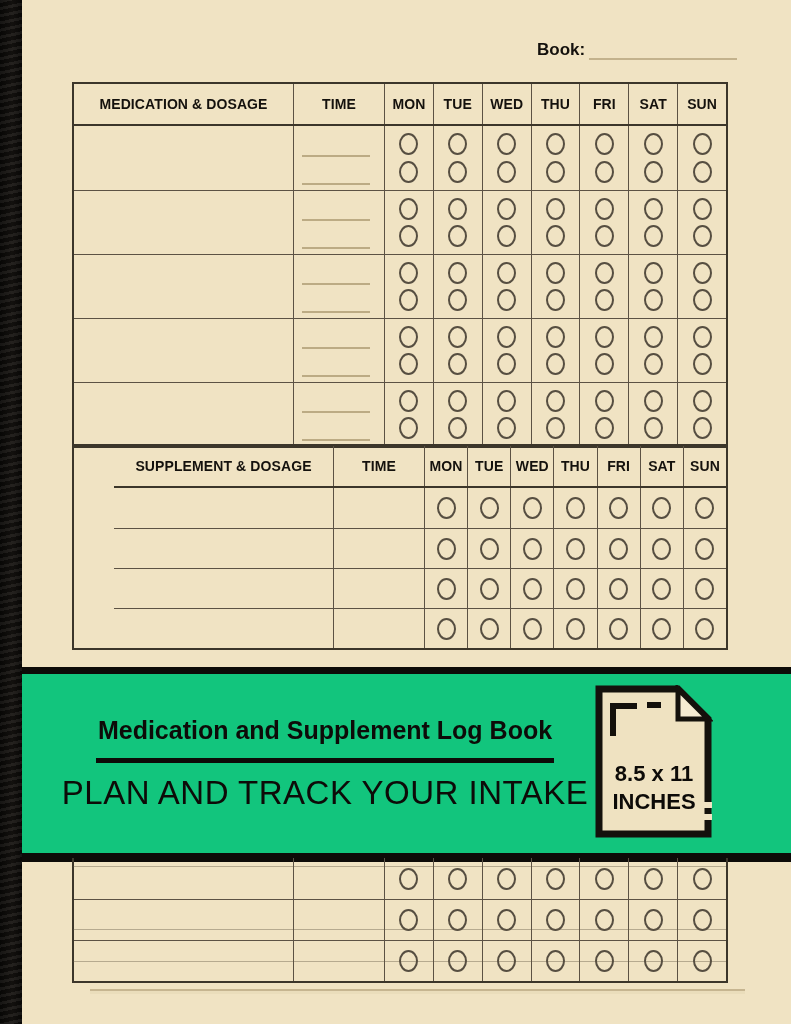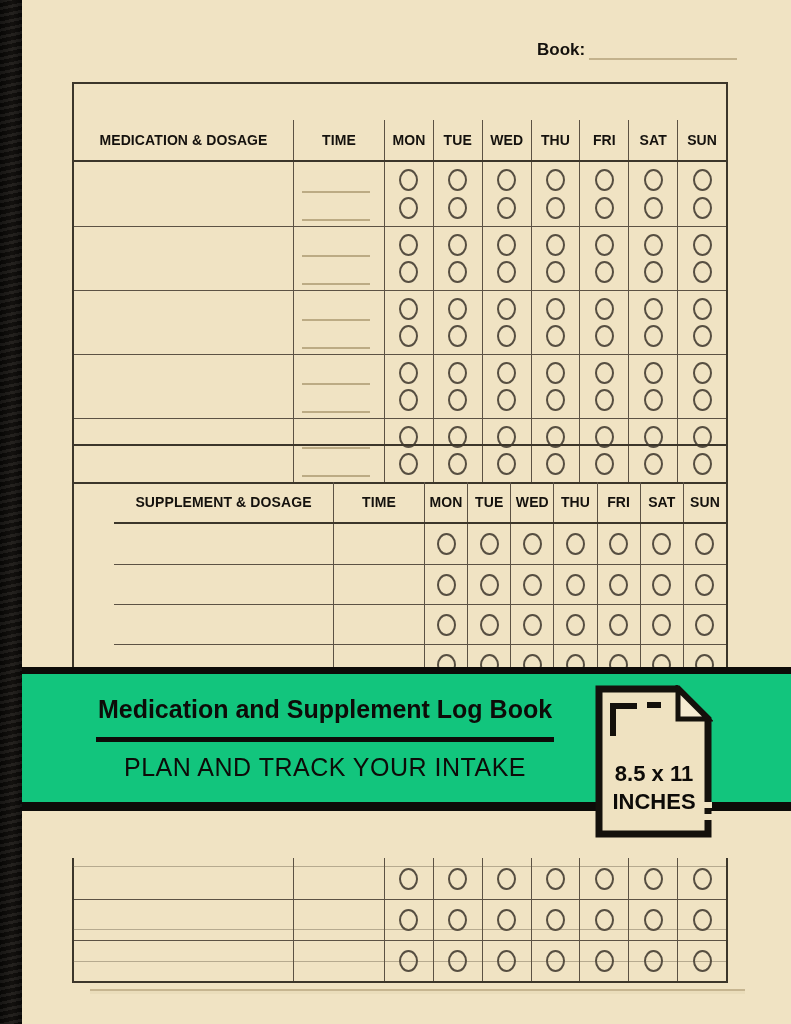--- a/index.html
+++ b/index.html
@@ -26,47 +26,47 @@
   .week-line{display:inline-block;width:148px;height:17px;margin-left:4px;
     border-bottom:2px solid #c3b28c;}
 
   .log-table{position:absolute;left:72px;width:656px;border:2px solid var(--tline-strong);
     box-sizing:border-box;}
   .med-table{top:82px;}
   .supp-table{top:444px;padding-left:40px;}
   .bottom-table{top:858px;border-top:none;}
 
   .t-row{display:grid;grid-template-columns:219px 91px repeat(7,1fr);box-sizing:border-box;}
-  .t-header{height:42px;border-bottom:2px solid var(--tline-strong);margin-top:36px;}
+  .t-header{height:42px;border-bottom:2px solid var(--tline-strong);}
   .cell{border-left:1.4px solid var(--tline);box-sizing:border-box;
     display:flex;align-items:center;justify-content:center;min-width:0;}
   .t-row .cell:first-child{border-left:none;}
   .hdr{font-weight:bold;font-size:14px;color:var(--ink);letter-spacing:0.1px;white-space:nowrap;}
 
   .t-body .t-row{border-top:1.4px solid var(--tline);}
   .t-body .t-row:first-child{border-top:none;}
   .med-row{height:64px;}
   .supp-row{height:40px;}
   .bottom-row{height:41px;}
 
   .circle{width:19px;height:22px;border:2px solid #564e41;border-radius:50%;
     box-sizing:border-box;flex:none;}
   .day-col{flex-direction:column;justify-content:space-around;padding:4px 0;}
   .time-col{flex-direction:column;align-items:flex-start;justify-content:space-around;
     padding:4px 0 4px 8px;}
   .time-slot{height:46%;display:flex;align-items:flex-end;}
   .time-line{width:68px;border-bottom:2px solid var(--faint);}
 
-  .banner{position:absolute;left:22px;top:667px;width:769px;height:144px;background:var(--green);
+  .banner{position:absolute;left:22px;top:667px;width:769px;height:195px;background:var(--green);
     border-top:7px solid var(--black);border-bottom:9px solid var(--black);box-sizing:border-box;}
   .banner-text{position:absolute;left:48px;top:0;height:100%;width:510px;display:flex;
     flex-direction:column;align-items:center;justify-content:center;color:var(--black);}
   .banner-title{font-size:25px;font-weight:bold;white-space:nowrap;letter-spacing:0;}
   .banner-divider{width:458px;height:5px;background:var(--black);margin:13px 0 11px;}
-  .banner-subtitle{font-size:25px;font-weight:400;letter-spacing:0.5px;white-space:nowrap;}
+  .banner-subtitle{font-size:33px;font-weight:400;letter-spacing:0.5px;white-space:nowrap;}
   .size-icon{position:absolute;right:78px;top:11px;}
   .size-icon text{font-family:"Liberation Sans",sans-serif;font-weight:bold;font-size:22px;
     fill:var(--black);}
 
   .faint-line{position:absolute;left:73px;width:653px;height:0;
     border-top:1.4px solid rgba(94,84,66,0.40);}
   .page-edge{position:absolute;left:90px;top:989px;width:655px;height:3px;
     border-top:2px solid #c6b590;background:rgba(230,216,182,0.6);}
 </style>
 </head>

